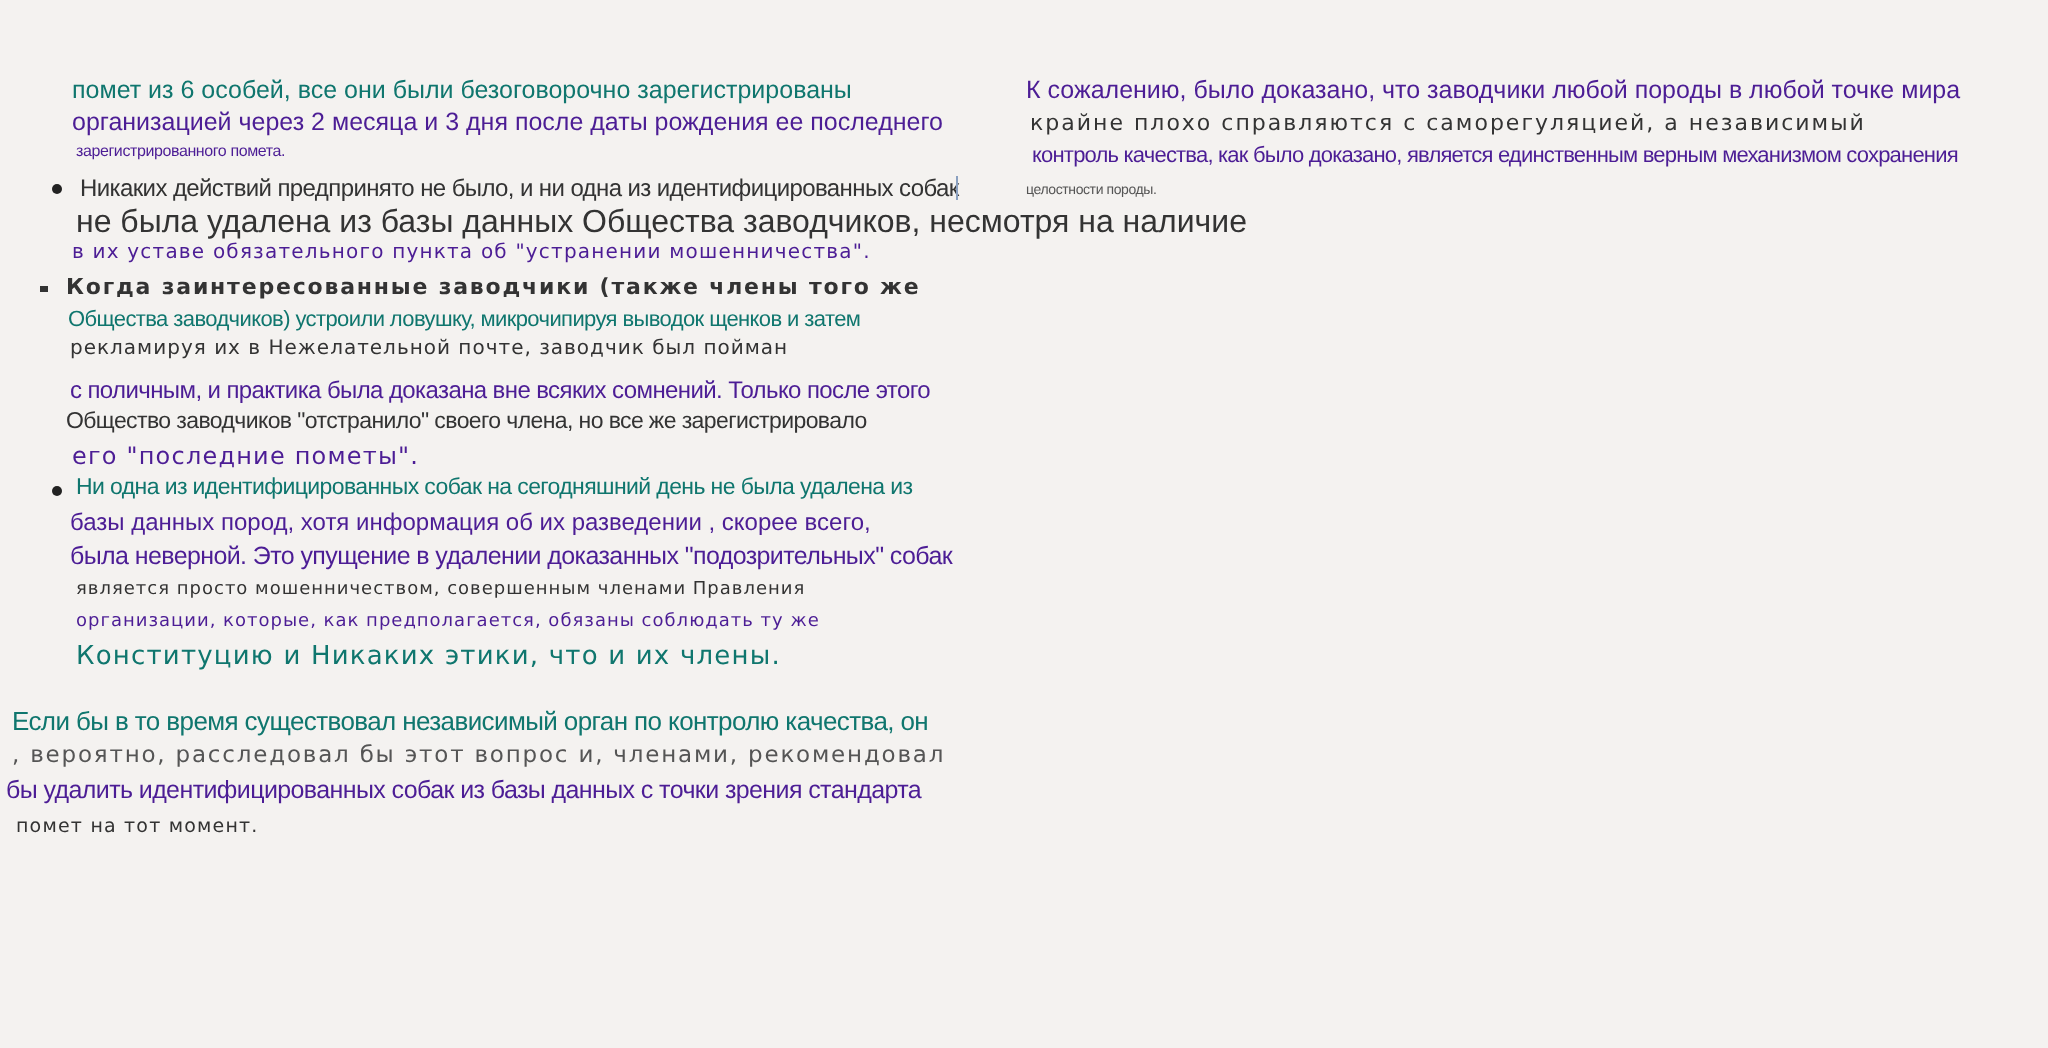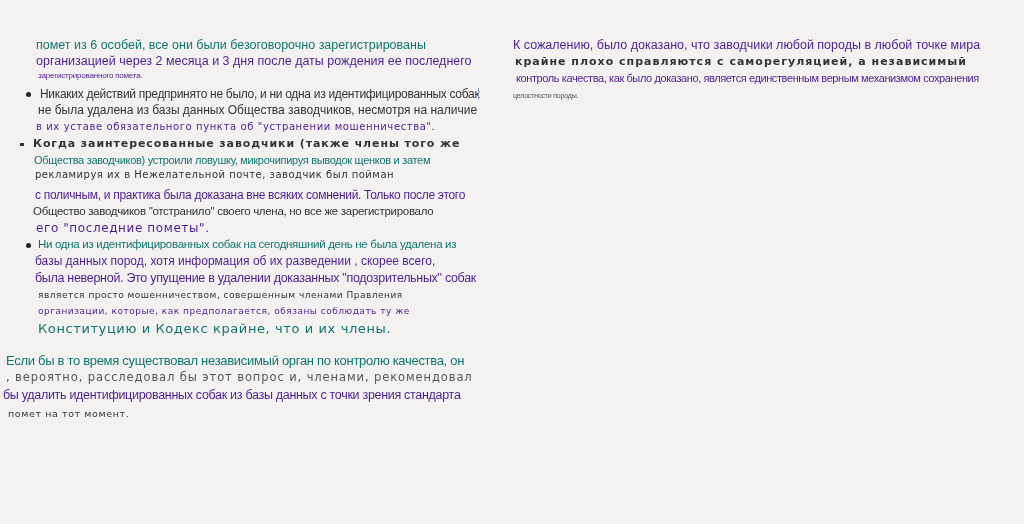--- a/index.html
+++ b/index.html
@@ -57,55 +57,55 @@
     <div>
       <div class="line c-blue" style="left:36px; top:39px; font-size:12.5px;">помет из 6 особей, все они были безоговорочно зарегистрированы</div>
       <div class="line c-brown" style="left:36px; top:55px; font-size:12.5px;">организацией через 2 месяца и 3 дня после даты рождения ее последнего</div>
       <div class="line c-brown f-small" style="left:38px; top:72px;">зарегистрированного помета.</div>
     </div>
 
     <div>
       <span class="bullet" style="left:26px; top:92px;"></span>
       <div class="line c-dark f-narrow" style="left:40px; top:88px; font-size:12px;">Никаких действий предпринято не было, и ни одна из идентифицированных собак</div>
       <span class="caret" style="left:478px; top:88px;"></span>
-      <div class="line c-dark" style="left:38px; top:104px; font-size:12px;">не была удалена из базы данных Общества заводчиков, несмотря на наличие</div>
+      <div class="line c-dark" style="left:38px; top:104px; font-size:16px;">не была удалена из базы данных Общества заводчиков, несмотря на наличие</div>
       <div class="line c-brown f-wide" style="left:36px; top:122px; font-size:10px;">в их уставе обязательного пункта об "устранении мошенничества".</div>
     </div>
 
     <div>
       <span class="dash" style="left:20px; top:143px;"></span>
       <div class="line c-dark f-wide" style="left:33px; top:138px; font-size:11px; font-weight:bold; letter-spacing:0.9px;">Когда заинтересованные заводчики (также члены того же</div>
       <div class="line c-blue f-narrow" style="left:34px; top:155px; font-size:11px;">Общества заводчиков) устроили ловушку, микрочипируя выводок щенков и затем</div>
       <div class="line c-dark f-wide" style="left:35px; top:170px; font-size:10px; letter-spacing:0.5px;">рекламируя их в Нежелательной почте, заводчик был пойман</div>
       <div class="line c-brown f-narrow" style="left:35px; top:189px; font-size:12px;">с поличным, и практика была доказана вне всяких сомнений. Только после этого</div>
       <div class="line c-dark f-narrow" style="left:33px; top:206px; font-size:11.5px;">Общество заводчиков "отстранило" своего члена, но все же зарегистрировало</div>
       <div class="line c-brown f-wide" style="left:36px; top:222px; font-size:12px; letter-spacing:0.6px;">его "последние пометы".</div>
     </div>
 
     <div>
       <span class="bullet" style="left:26px; top:243px;"></span>
       <div class="line c-blue f-narrow" style="left:38px; top:239px; font-size:11.5px;">Ни одна из идентифицированных собак на сегодняшний день не была удалена из</div>
       <div class="line c-brown" style="left:35px; top:255px; font-size:12px;">базы данных пород, хотя информация об их разведении , скорее всего,</div>
       <div class="line c-brown f-narrow" style="left:35px; top:272px; font-size:12.5px;">была неверной. Это упущение в удалении доказанных "подозрительных" собак</div>
       <div class="line c-dark f-wide" style="left:38px; top:291px; font-size:9px; letter-spacing:0.5px;">является просто мошенничеством, совершенным членами Правления</div>
       <div class="line c-brown f-wide" style="left:38px; top:307px; font-size:9px; letter-spacing:0.5px;">организации, которые, как предполагается, обязаны соблюдать ту же</div>
-      <div class="line c-blue f-wide" style="left:38px; top:322px; font-size:13px; letter-spacing:0.6px;">Конституцию и Кодекс крайне, что и их члены.</div>
+      <div class="line c-blue f-wide" style="left:38px; top:322px; font-size:13px; letter-spacing:0.6px;">Конституцию и Никаких этики, что и их члены.</div>
     </div>
 
     <div>
       <div class="line c-blue f-narrow" style="left:6px; top:354px; font-size:13px;">Если бы в то время существовал независимый орган по контролю качества, он</div>
       <div class="line c-gray f-wide" style="left:6px; top:372px; font-size:11.5px; letter-spacing:0.9px;">, вероятно, расследовал бы этот вопрос и, членами, рекомендовал</div>
       <div class="line c-brown f-narrow" style="left:3px; top:389px; font-size:12.5px;text-align:center;">бы удалить идентифицированных собак из базы данных с точки зрения стандарта</div>
       <div class="line c-dark f-wide" style="left:8px; top:409px; font-size:9.5px; letter-spacing:0.6px;">помет на тот момент.</div>
     </div>
 
   </section>
 
   <section>
     <div>
       <div class="line c-brown" style="left:513px; top:39px; font-size:12.5px;">К сожалению, было доказано, что заводчики любой породы в любой точке мира</div>
-      <div class="line c-dark f-wide" style="left:515px; top:56px; font-size:11px; font-weight:bold; letter-spacing:1px;">крайне плохо справляются с саморегуляцией, а независимый</div>
+      <div class="line c-dark f-wide" style="left:515px; top:56px; font-size:11px; font-weight:normal; letter-spacing:1px;">крайне плохо справляются с саморегуляцией, а независимый</div>
       <div class="line c-brown f-narrow" style="left:516px; top:73px; font-size:11px; letter-spacing:-0.4px;">контроль качества, как было доказано, является единственным верным механизмом сохранения</div>
       <div class="line c-gray f-small" style="left:513px; top:92px; font-size:7px;">целостности породы.</div>
     </div>
   </section>
 
 </main>
 
 </body></html>

